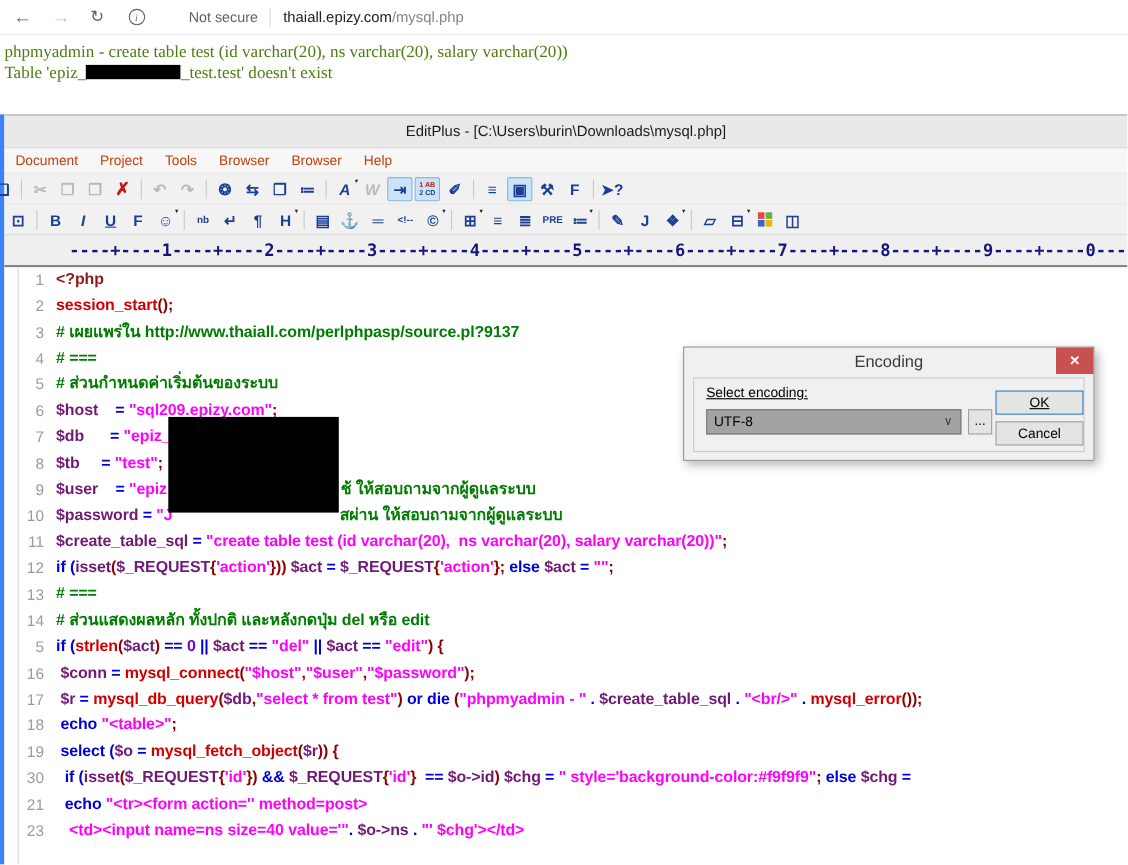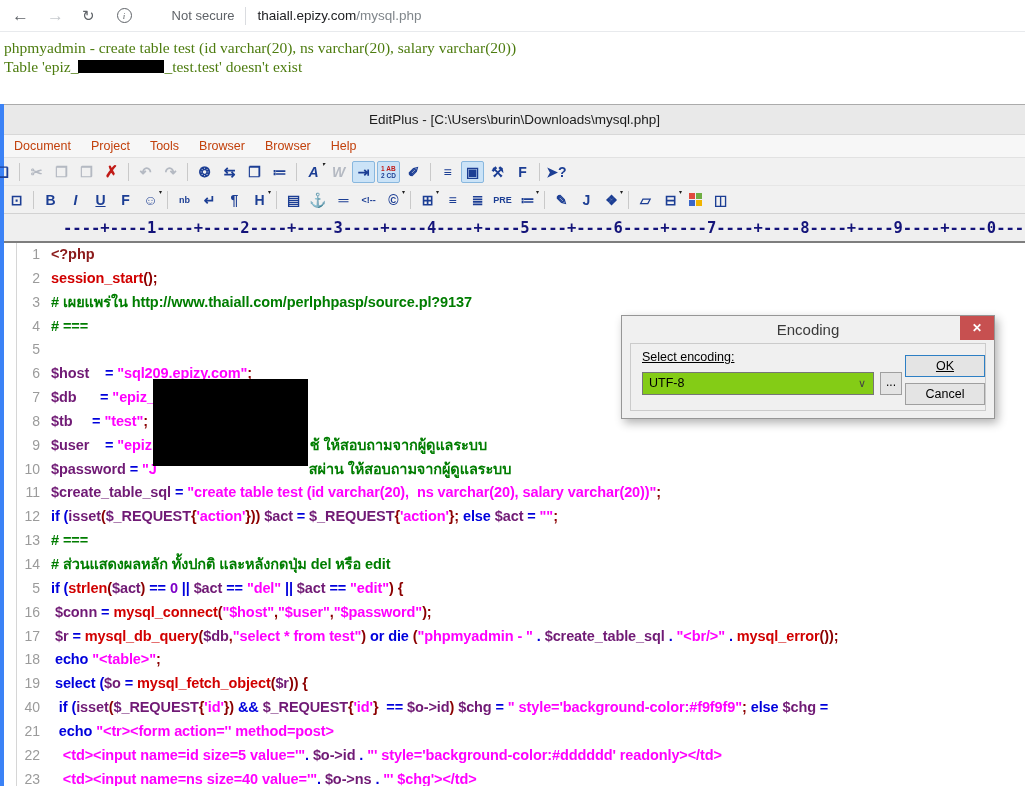--- a/index.html
+++ b/index.html
@@ -70,21 +70,21 @@
   .redact-code{position:absolute;left:153px;top:379px;width:155px;height:87px;background:#000;z-index:5;}
 
   
   .dialog{position:absolute;left:621px;top:315px;width:374px;height:104px;background:#f0f0f0;
           border:1px solid #969696;box-shadow:3px 4px 9px rgba(0,0,0,0.3);z-index:10;box-sizing:border-box;}
   .dlg-title{height:26px;position:relative;text-align:center;font-size:15px;color:#3a3a3a;line-height:27px;}
   .dlg-close{position:absolute;top:0;right:0;width:34px;height:24px;background:#c75050;color:#fff;
              text-align:center;line-height:24px;font-size:12px;font-weight:bold;}
   .dlg-body{position:absolute;left:8px;right:8px;top:27px;bottom:7px;border:1px solid #cbcbcb;background:#f0f0f0;}
   .dlg-label{position:absolute;left:11px;top:6px;font-size:12.5px;color:#000;text-decoration:underline;}
-  .dlg-combo{position:absolute;left:11px;top:28px;width:232px;height:23px;background:#84cc16;
+  .dlg-combo{position:absolute;left:11px;top:28px;width:232px;height:23px;background:#a3a3a3;
              border:1px solid #767676;font-size:12.5px;line-height:21px;padding-left:6px;box-sizing:border-box;}
   .combo-arrow{position:absolute;right:7px;top:0;color:#444;font-size:11px;}
   .dlg-browse{position:absolute;left:249px;top:28px;width:22px;height:23px;background:#e4e4e4;
               border:1px solid #9f9f9f;text-align:center;line-height:18px;font-size:12px;box-sizing:border-box;}
   .dlg-btn{position:absolute;left:274px;width:80px;height:22px;background:#e4e4e4;text-align:center;
            line-height:20px;font-size:12.5px;box-sizing:border-box;}
   .dlg-ok{top:11px;border:1px solid #2d7fc4;text-decoration:underline;}
   .dlg-cancel{top:39px;border:1px solid #9f9f9f;}
 </style>
 </head>
@@ -303,20 +303,21 @@
       <div class="crow">
         <div class="lnum">3</div>
         <div class="cline"><span class="tok-c"># เผยแพร่ใน http://www.thaiall.com/perlphpasp/source.pl?9137</span></div>
       </div>
       <div class="crow">
         <div class="lnum">4</div>
         <div class="cline"><span class="tok-c"># ===</span></div>
       </div>
       <div class="crow">
         <div class="lnum">5</div>
+        <div class="cline"><span class="tok-c"># ส่วนกำหนดค่าเริ่มต้นของระบบ</span></div>
       </div>
       <div class="crow">
         <div class="lnum">6</div>
         <div class="cline"><span class="tok-v">$host</span><span class="tok-k">    = </span><span class="tok-s">"sql209.epizy.com"</span><span class="tok-b">;</span></div>
       </div>
       <div class="crow">
         <div class="lnum">7</div>
         <div class="cline"><span class="tok-v">$db</span><span class="tok-k">      = </span><span class="tok-s">"epiz_</span></div>
       </div>
       <div class="crow">
@@ -361,30 +362,26 @@
       </div>
       <div class="crow">
         <div class="lnum">18</div>
         <div class="cline"><span class="tok-p"> </span><span class="tok-k">echo </span><span class="tok-s">"&lt;table&gt;"</span><span class="tok-b">;</span></div>
       </div>
       <div class="crow">
         <div class="lnum">19</div>
         <div class="cline"><span class="tok-p"> </span><span class="tok-k">select (</span><span class="tok-v">$o</span><span class="tok-k"> = </span><span class="tok-f">mysql_fetch_object</span><span class="tok-b">(</span><span class="tok-v">$r</span><span class="tok-b">)) {</span></div>
       </div>
       <div class="crow">
-        <div class="lnum">40</div>
+        <div class="lnum">30</div>
         <div class="cline"><span class="tok-p">  </span><span class="tok-k">if (</span><span class="tok-v">isset</span><span class="tok-b">(</span><span class="tok-v">$_REQUEST</span><span class="tok-b">{</span><span class="tok-s">'id'</span><span class="tok-b">})</span><span class="tok-k"> &amp;&amp; </span><span class="tok-v">$_REQUEST</span><span class="tok-b">{</span><span class="tok-s">'id'</span><span class="tok-b">}</span><span class="tok-k">  == </span><span class="tok-v">$o-&gt;id</span><span class="tok-b">) </span><span class="tok-v">$chg</span><span class="tok-k"> = </span><span class="tok-s">" style='background-color:#f9f9f9"</span><span class="tok-b">;</span><span class="tok-k"> else </span><span class="tok-v">$chg</span><span class="tok-k"> =</span></div>
       </div>
       <div class="crow">
         <div class="lnum">21</div>
         <div class="cline"><span class="tok-p">  </span><span class="tok-k">echo </span><span class="tok-s">"&lt;tr&gt;&lt;form action='' method=post&gt;</span></div>
-      </div>
-      <div class="crow">
-        <div class="lnum">22</div>
-        <div class="cline"><span class="tok-p">   </span><span class="tok-s">&lt;td&gt;&lt;input name=id size=5 value='"</span><span class="tok-k">. </span><span class="tok-v">$o-&gt;id</span><span class="tok-k"> . </span><span class="tok-s">"' style='background-color:#dddddd' readonly&gt;&lt;/td&gt;</span></div>
       </div>
       <div class="crow">
         <div class="lnum">23</div>
         <div class="cline"><span class="tok-p">   </span><span class="tok-s">&lt;td&gt;&lt;input name=ns size=40 value='"</span><span class="tok-k">. </span><span class="tok-v">$o-&gt;ns</span><span class="tok-k"> . </span><span class="tok-s">"' $chg'&gt;&lt;/td&gt;</span></div>
       </div>
     </div>
 </div>
 
 <div class="redact-code"></div>
 

